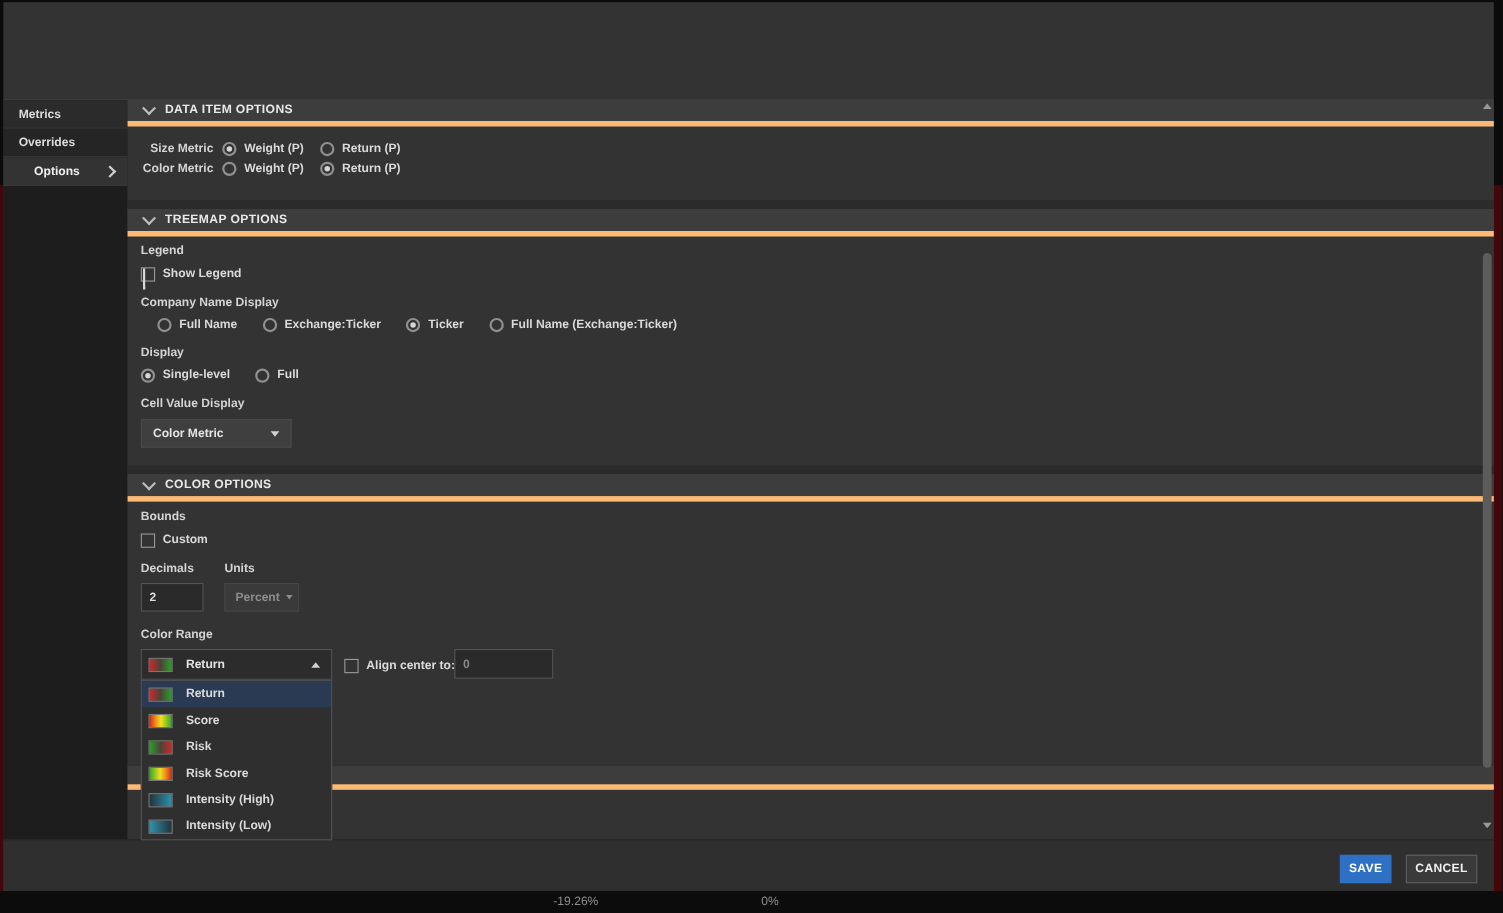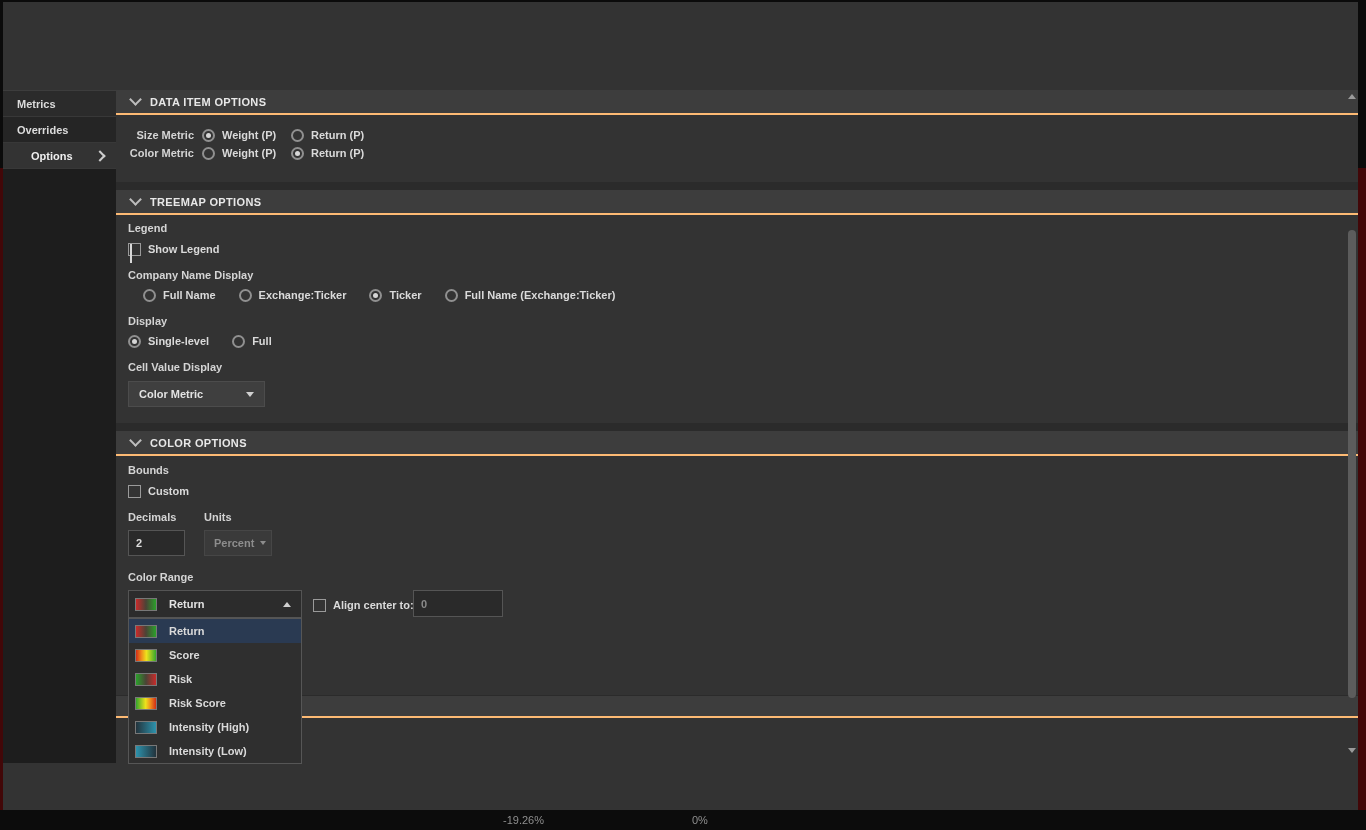--- a/index.html
+++ b/index.html
@@ -23,21 +23,21 @@
   
   .sidebar{position:absolute;left:0;top:88px;width:113px;height:673px;background:#1d1d1d;border-top:1px solid #3d3d3d;box-sizing:border-box;}
   .side-item{height:26px;display:flex;align-items:center;padding-left:14px;font-size:11px;font-weight:600;color:#dcdcdc;border-bottom:1px solid #383838;box-sizing:border-box;position:relative;cursor:pointer;}
   .si-metrics{background:#2b2b2b;text-align:center;}
   .si-overrides{background:#252525;}
   .si-options{background:#333333;font-weight:bold;color:#efefef;padding-left:28px;}
   .side-chev{position:absolute;right:12px;top:9px;width:6px;height:6px;border-right:2px solid #cfcfcf;border-top:2px solid #cfcfcf;transform:rotate(45deg);}
 
   
   .content{position:absolute;left:113px;top:88px;width:1242px;height:673px;background:#333333;}
-  .sec-head{position:absolute;left:0;width:100%;height:25px;background:#3d3d3d;border-bottom:2px solid #fdba74;box-sizing:border-box;display:flex;align-items:center;cursor:pointer;}
+  .sec-head{position:absolute;left:0;width:100%;height:25px;background:#3d3d3d;border-bottom:5px solid #fdba74;box-sizing:border-box;display:flex;align-items:center;cursor:pointer;}
   .sec-title{font-size:11px;font-weight:bold;color:#e8e8e8;letter-spacing:.35px;}
   .chev-down{width:7px;height:7px;border-right:2px solid #bdbdbd;border-bottom:2px solid #bdbdbd;transform:rotate(45deg);margin:-4px 10px 0 15px;flex:none;}
   .sec-gap{position:absolute;left:0;width:100%;height:8px;background:#2b2b2b;}
   .head-1{top:0;} .gap-1{top:92px;} .head-2{top:100px;} .gap-2{top:333px;} .head-3{top:341px;}
   .head-4{top:605px;height:23px;border-top:1px solid #2b2b2b;}
 
   .grp-label{position:absolute;font-size:11px;font-weight:bold;color:#d4d4d4;}
   .flex{display:flex;align-items:center;}
   .form-row{position:absolute;left:12px;height:16px;}
   .metric-label{width:66px;text-align:right;font-size:11px;font-weight:bold;color:#d4d4d4;margin-right:8px;flex:none;}
@@ -271,15 +271,19 @@
 
       <div class="sec-head head-4"></div>
 
       <div class="sb">
         <div class="sb-up"></div>
         <div class="sb-thumb"></div>
         <div class="sb-down"></div>
       </div>
     </div>
 
+    <div class="footer">
+      <button class="btn btn-save">SAVE</button>
+      <button class="btn btn-cancel">CANCEL</button>
+    </div>
 
   </div>
 </div>
 
 </body></html>

